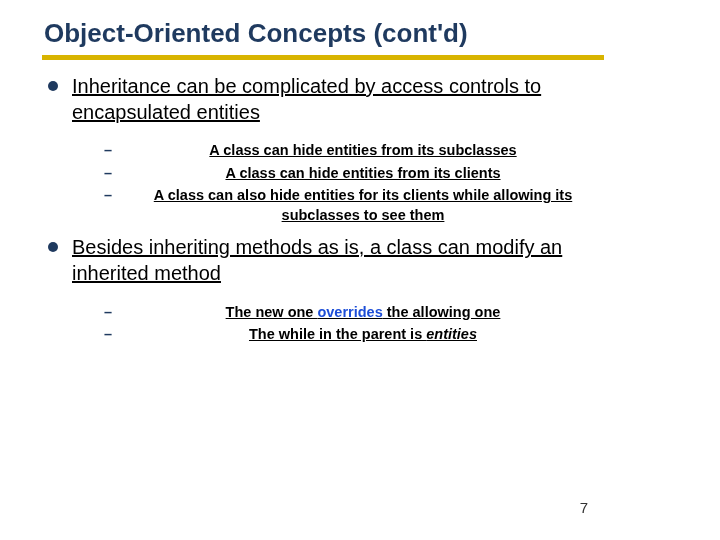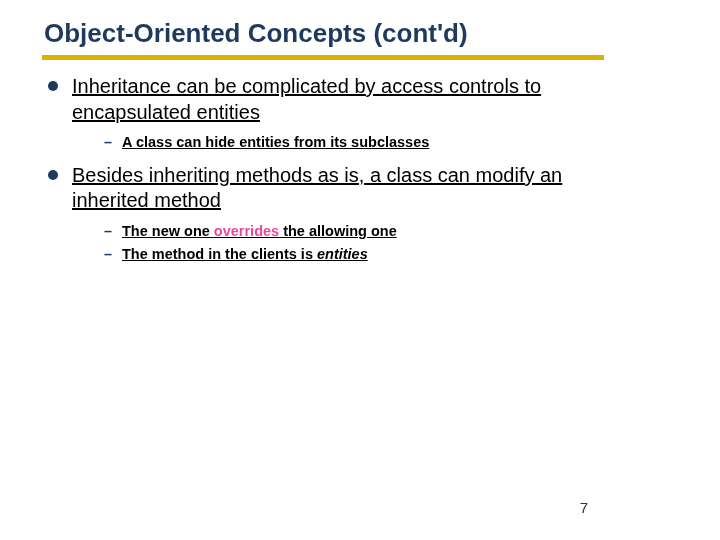--- a/index.html
+++ b/index.html
@@ -48,42 +48,43 @@
     position: absolute;
     left: 0;
     top: 7px;
     width: 10px;
     height: 10px;
     background: #1f3a5f;
     border-radius: 50%;
   }
   ul.level2 {
     list-style: none;
-    margin: 8px 0 4px 0;
+    margin: 16px 0 4px 0;
     padding: 0 0 0 32px;
+    text-align: center;
   }
   ul.level2 > li {
     position: relative;
     padding-left: 18px;
     margin-bottom: 3px;
     font-size: 14.5px;
     line-height: 1.35;
     color: #000;
     font-weight: bold;
   }
   ul.level2 > li::before {
     content: "–";
     position: absolute;
     left: 0;
     top: 0;
     color: #1f3a5f;
     font-weight: bold;
   }
   .hl {
-    color: #ec4899;
+    color: #1d4ed8;
     font-weight: bold;
   }
   .it {
     font-style: italic;
   }
   .pagenum {
     position: absolute;
     right: 58px;
     bottom: 24px;
     font-size: 15px;
@@ -97,31 +98,33 @@
 
   <div class="title">Object-Oriented Concepts (cont'd)</div>
   <div class="rule"></div>
 
   <ul class="level1">
 
     <li>
       <span>Inheritance can be complicated by access controls to encapsulated entities</span>
       <ul class="level2">
         <li>A class can hide entities from its subclasses</li>
+        <li>A class can hide entities from its clients</li>
+        <li>A class can also hide entities for its clients while allowing its subclasses to see them</li>
       </ul>
     </li>
 
     <li>
       <span>Besides inheriting methods as is, a class can modify an inherited method</span>
       <ul class="level2">
         <li>
           <span>The new one </span><span class="hl">overrides</span><span> the allowing one</span>
         </li>
         <li>
-          <span>The method in the clients is </span><span class="it">entities</span>
+          <span>The while in the parent is </span><span class="it">entities</span>
         </li>
       </ul>
     </li>
 
   </ul>
 
   <div class="pagenum">7</div>
 </div>
 
 </body></html>

